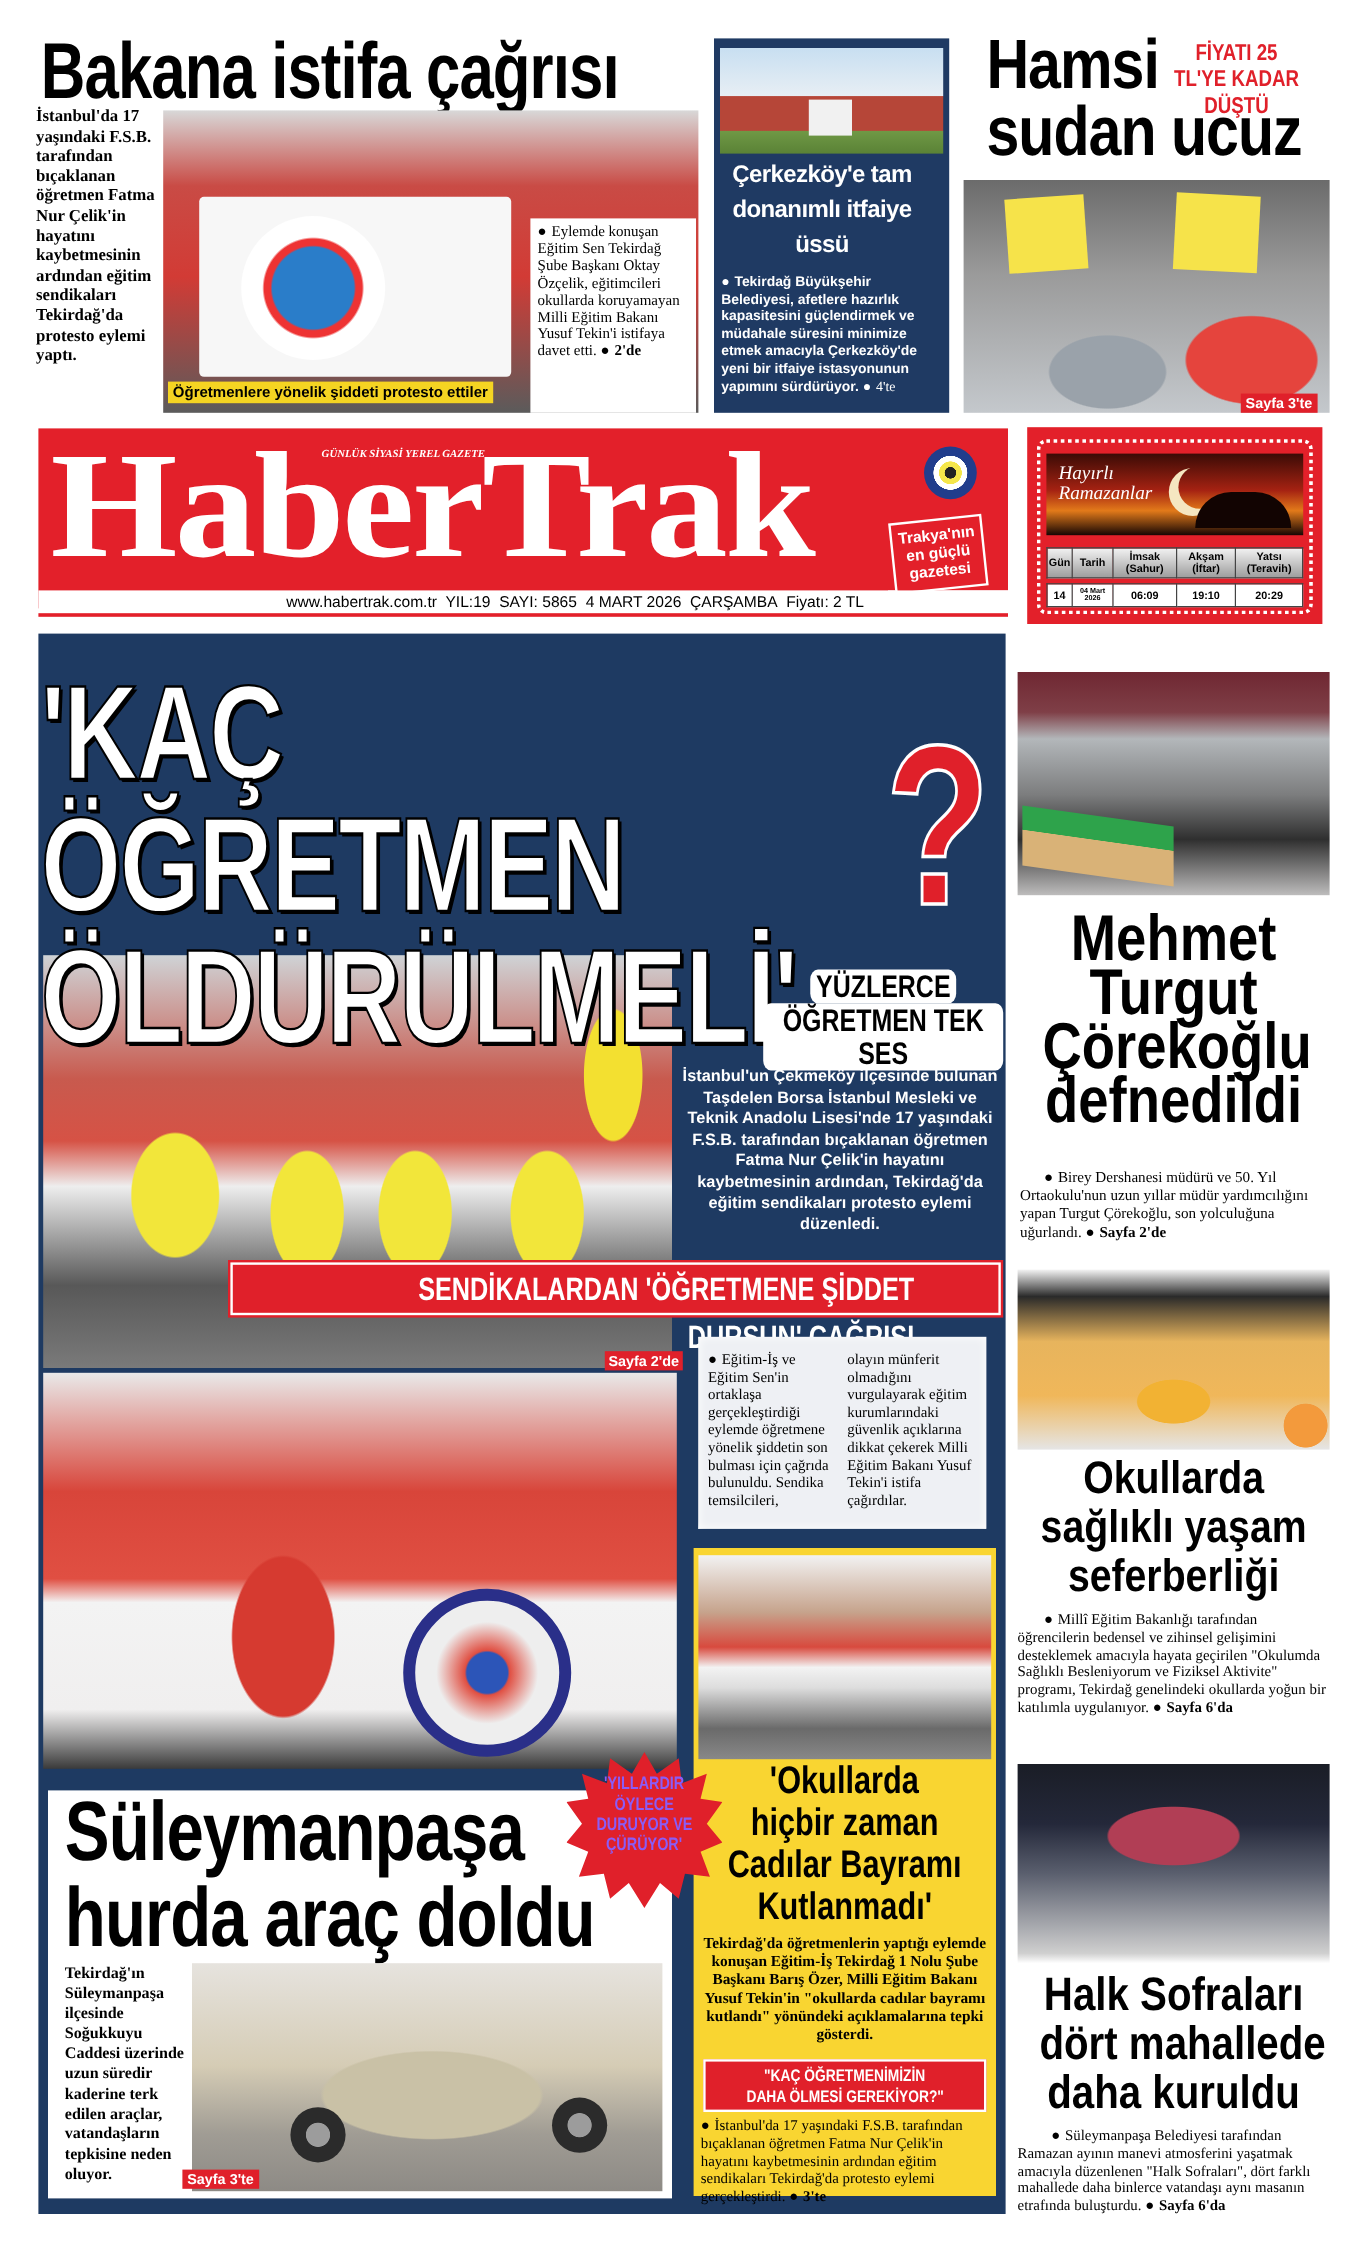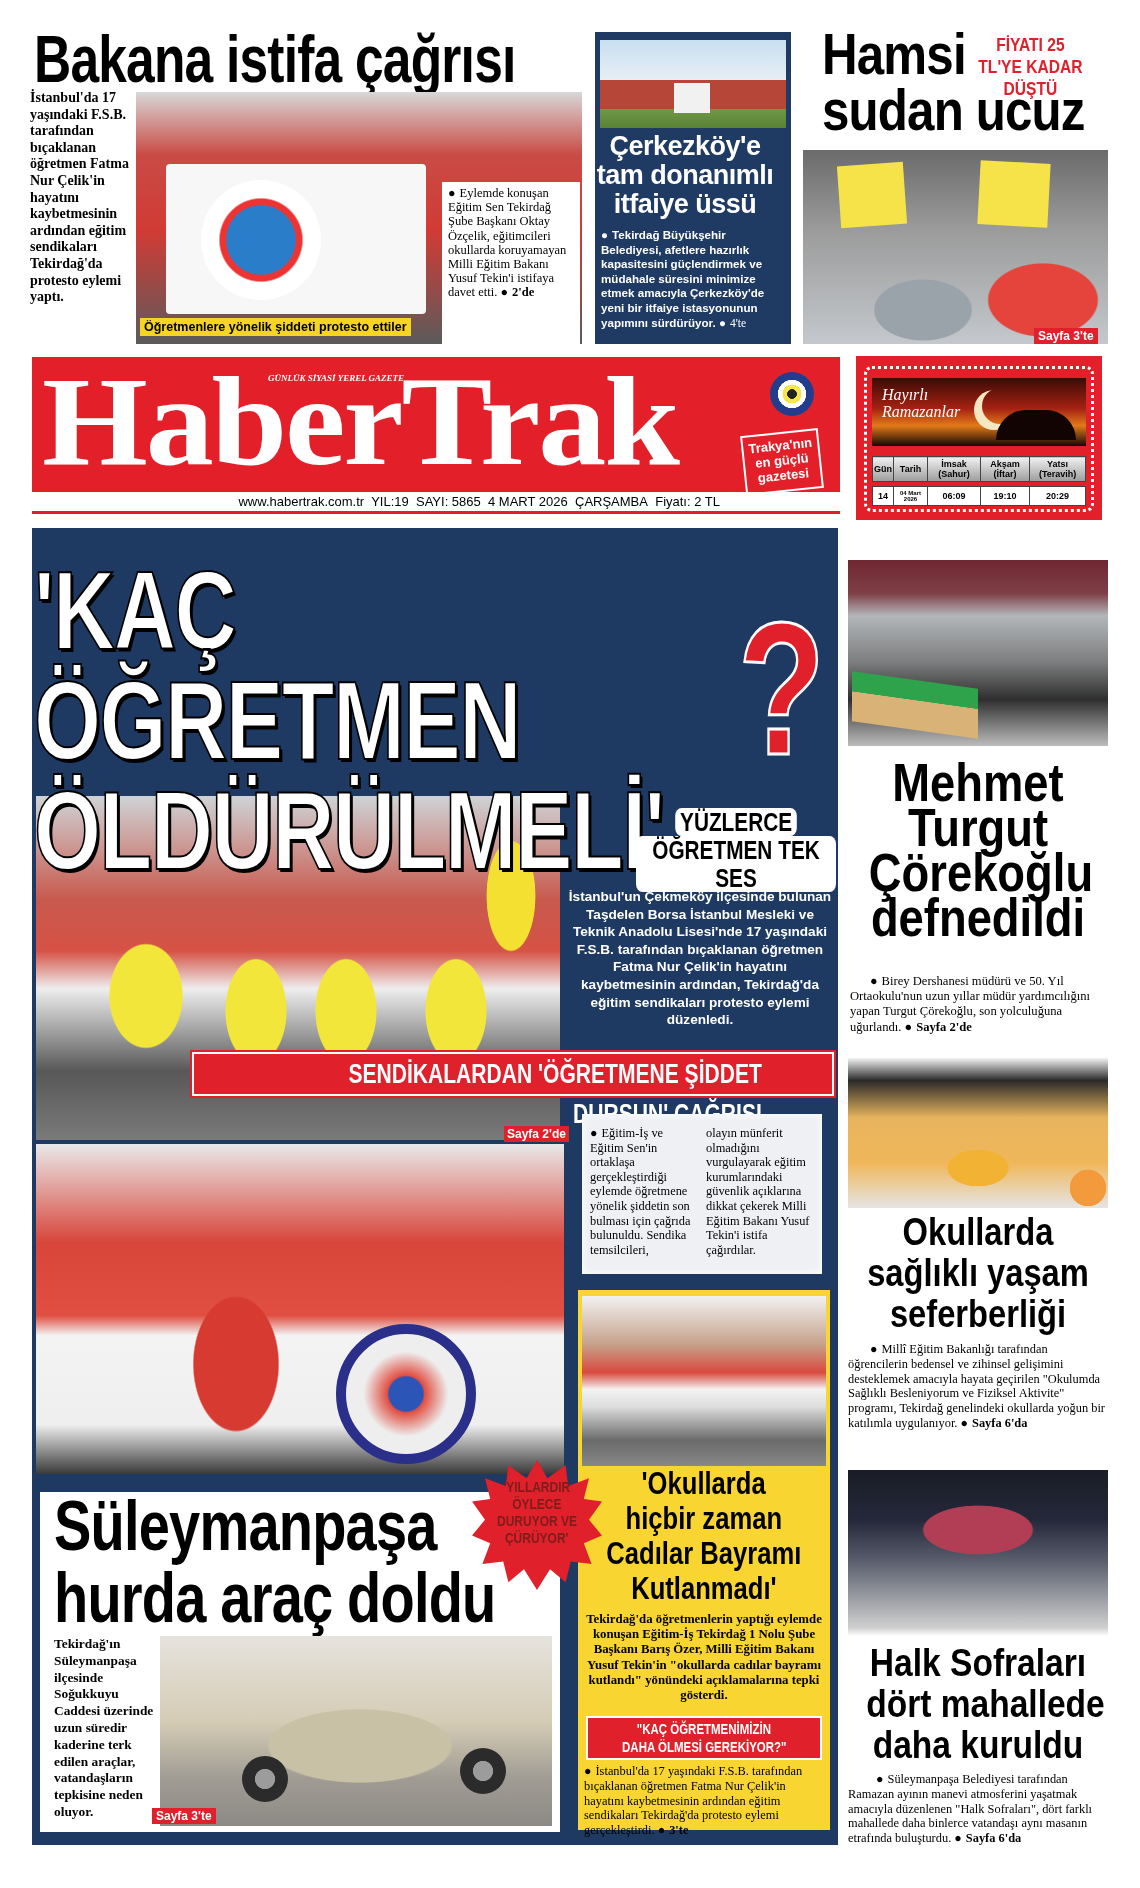--- a/index.html
+++ b/index.html
@@ -20,21 +20,21 @@
       linear-gradient(180deg, #d8d8d8 0%, #c94b45 25%, #d23b35 55%, #5b5b5b 100%); }
   #top-photo .banner { position:absolute; left:30px; top:72px; width:260px; height:150px; background:#f7f7f7; border-radius:4px; }
   #top-photo .logo { position:absolute; left:65px; top:88px; width:120px; height:120px; border-radius:50%; background: radial-gradient(circle, #2a7dc9 40%, #e33 42%, #e33 48%, #fff 50%); }
   #top-caption-bar { left: 140px; top: 318px; background: #f5d422; font-size: 12.5px; font-weight: 700; padding: 2px 4px; }
   #top-sidebox { left: 442px; top: 182px; width: 138px; height: 162px; background: #fff; padding: 4px 6px; font-size: 12.5px; line-height: 14.2px; font-family: "Liberation Serif", serif; }
   #top-sidebox .ref { font-weight: 700; }
 
   #cerkez { left: 595px; top: 32px; width: 196px; height: 312px; background: #1f3a63; }
   #cerkez .pic { position:absolute; left:5px; top:8px; width:186px; height:88px; background: linear-gradient(180deg, #c8dff1 0%, #e7eef4 45%, #b64638 46%, #b64638 78%, #6f9845 79%, #5a8236 100%); }
   #cerkez .pic::after { content:""; position:absolute; left:74px; top:43px; width:36px; height:30px; background:#f1f1f1; }
-  #cerkez .title { position:absolute; left:0; top:100px; width:180px; text-align:center; color:#fff; font-size:27px; line-height:29px; font-weight:700; letter-spacing:-0.5px; }
+  #cerkez .title { position:absolute; left:0; top:100px; width:180px; text-align:center; color:#fff; font-size:20px; line-height:29px; font-weight:700; letter-spacing:-0.5px; }
   #cerkez .body { position:absolute; left:6px; top:196px; width:186px; color:#fff; font-size:11.6px; line-height:14.6px; font-weight:700; }
   #cerkez .body .ref { font-family: "Liberation Serif", serif; font-weight:400; }
 
   #hamsi-title { left: 802px; top: 26px; width: 310px; height: 120px; font-size: 58px; line-height: 56px; font-weight: 700; letter-spacing: -1px; margin-left: 20px; }
   #hamsi-title .l1 { display:block; transform: scaleX(0.85); transform-origin: left; }
   #hamsi-title .l2 { display:block; transform: scaleX(0.85); transform-origin: left; }
   #hamsi-kicker { left: 973px; top: 34px; width: 140px; color: #e0202a; font-size: 19px; line-height: 22px; font-weight: 700; text-align: center; transform: scaleX(0.82); transform-origin: left top; }
   #hamsi-photo { left: 803px; top: 150px; width: 305px; height: 194px;
     background:
       radial-gradient(ellipse 90px 60px at 240px 150px, #e5443d 60%, transparent 62%),
@@ -100,21 +100,21 @@
       linear-gradient(180deg, #f2f2f2 0%, #c6a38c 28%, #d84a3e 45%, #f3f3f3 55%, #ddd 65%, #6a6a6a 85%, #888 100%); }
   #yellow-title { left: 578px; top: 1466px; width: 252px; text-align: center; font-size: 32px; line-height: 35px; font-weight: 700; }
   #yellow-title span { display:inline-block; transform: scaleX(0.8); white-space:nowrap; }
   #yellow-lead { left: 582px; top: 1612px; width: 244px; text-align: center; font-family: "Liberation Serif", serif; font-weight: 700; font-size: 12.8px; line-height: 15.2px; }
   #yellow-quote { left: 586px; top: 1716px; width: 236px; height: 44px; background: #e0202a; border: 2px solid #fff; color: #fff; text-align: center; font-size: 14px; line-height: 18px; font-weight: 700; padding-top: 2px; }
   #yellow-quote span { display:inline-block; transform: scaleX(0.82); }
   #yellow-body { left: 584px; top: 1764px; width: 242px; font-family: "Liberation Serif", serif; font-size: 12.4px; line-height: 14.8px; }
 
   #starburst { left: 472px; top: 1460px; width: 130px; height: 130px; background: #e0202a;
     clip-path: polygon(50% 0%, 58% 14%, 72% 4%, 74% 20%, 90% 14%, 86% 30%, 100% 32%, 90% 46%, 100% 58%, 86% 64%, 92% 80%, 76% 78%, 72% 94%, 60% 84%, 50% 100%, 40% 84%, 28% 94%, 24% 78%, 8% 80%, 14% 64%, 0% 58%, 10% 46%, 0% 32%, 14% 30%, 10% 14%, 26% 20%, 28% 4%, 42% 14%); }
-  #starburst-text { left: 472px; top: 1478px; width: 130px; text-align: center; color: #7f1d1d; font-size: 15px; line-height: 17px; font-weight: 700; }
+  #starburst-text { left: 472px; top: 1478px; width: 130px; text-align: center; color: #8b5cf6; font-size: 15px; line-height: 17px; font-weight: 700; }
   #starburst-text span { display:inline-block; transform: scaleX(0.8); }
 
   #hurda-box { left: 40px; top: 1492px; width: 520px; height: 340px; background: #fff; }
   #hurda-title { left: 54px; top: 1490px; width: 520px; font-size: 70px; line-height: 72px; font-weight: 700; letter-spacing: -1px; }
   #hurda-title span { display:block; transform: scaleX(0.8); transform-origin: left; white-space:nowrap; }
   #hurda-lead { left: 54px; top: 1636px; width: 100px; font-family: "Liberation Serif", serif; font-weight: 700; font-size: 13.4px; line-height: 16.8px; }
   #car-photo { left: 160px; top: 1636px; width: 392px; height: 190px;
     background:
       radial-gradient(ellipse 150px 60px at 200px 110px, #c9c1a6 60%, transparent 62%),
       linear-gradient(180deg, #e6e3de 0%, #d5ccb5 45%, #a09c94 75%, #8d8a85 100%); }

